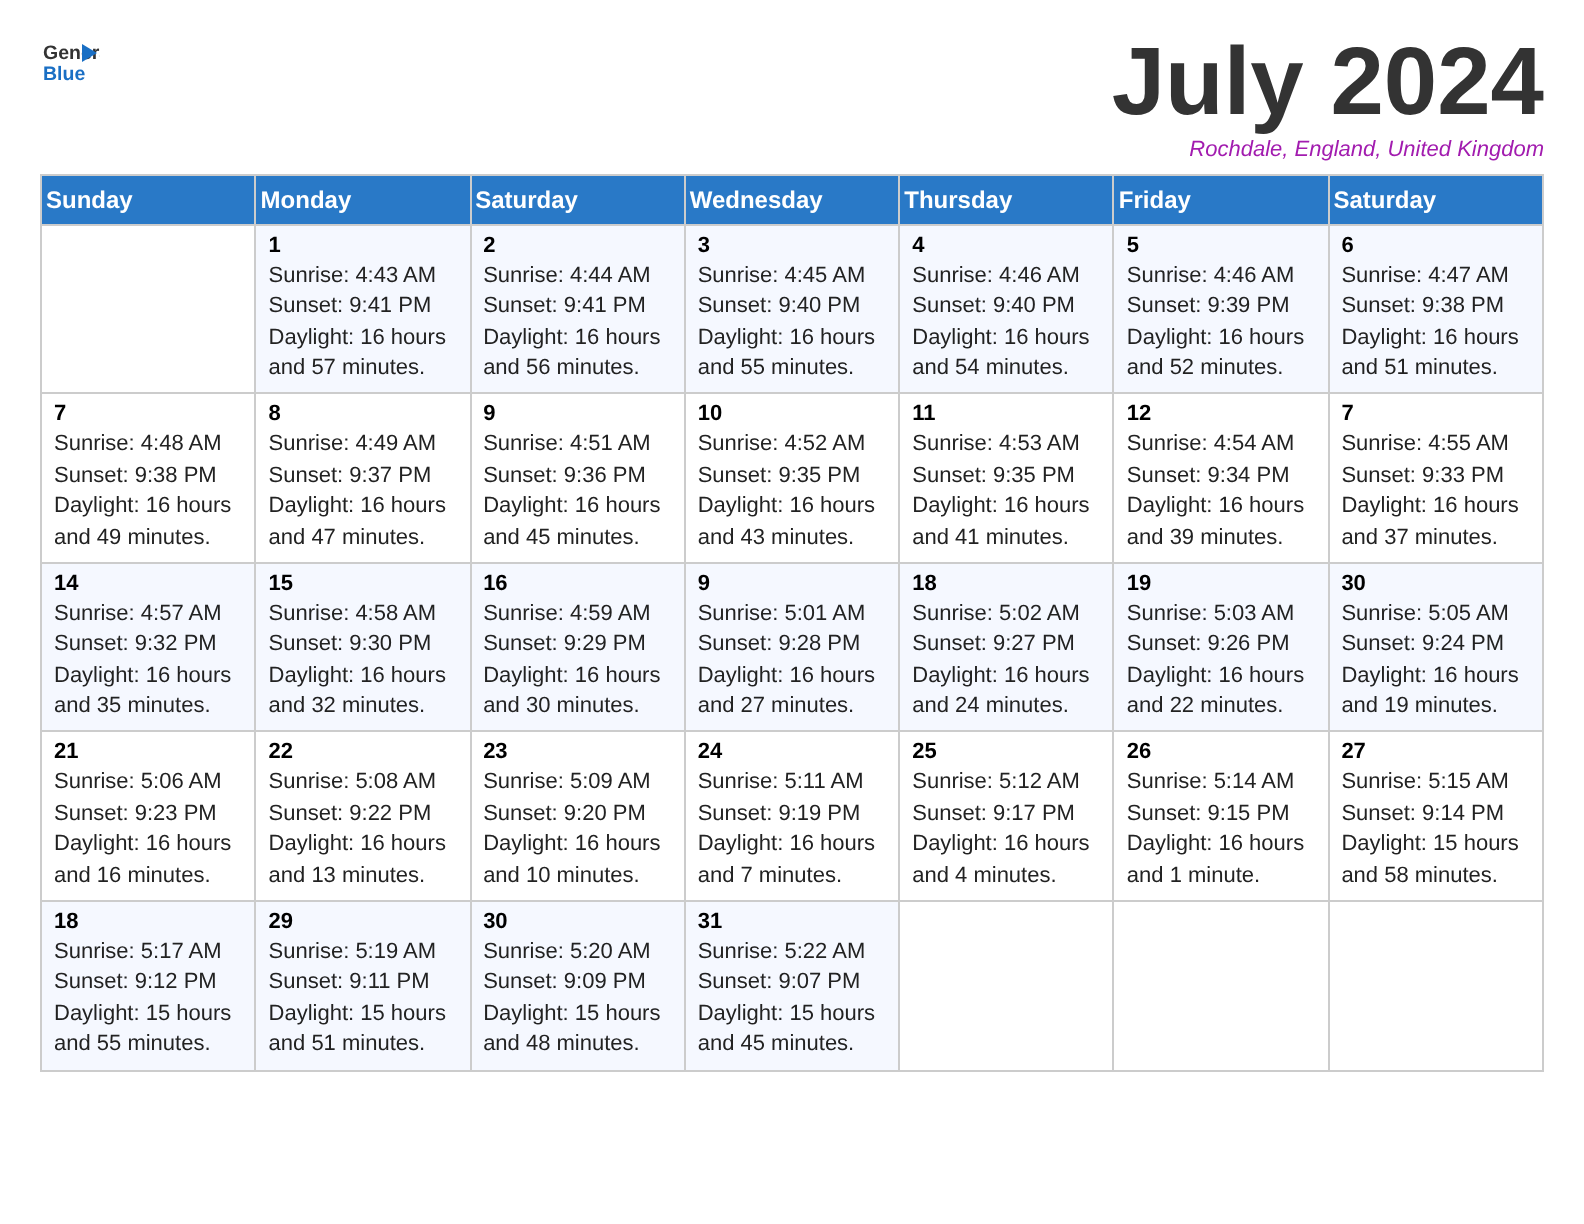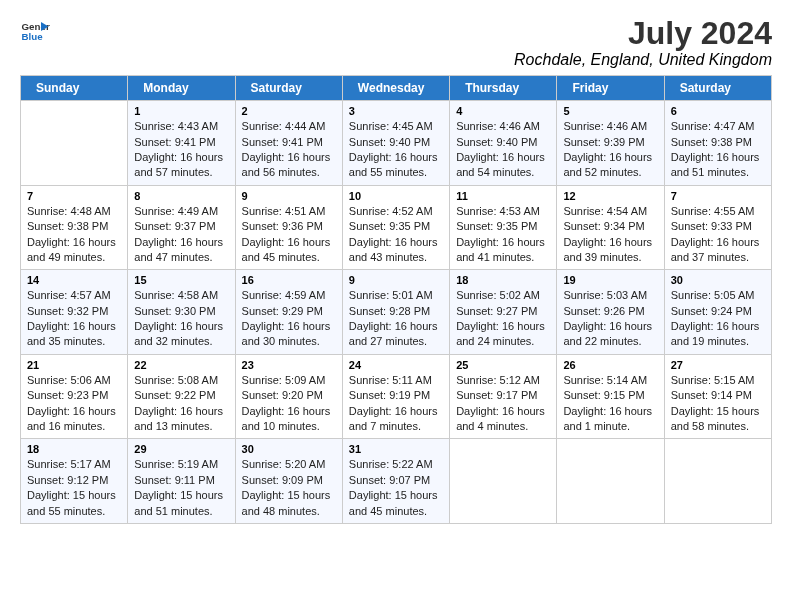--- a/index.html
+++ b/index.html
@@ -26,40 +26,40 @@
       gap: 4px;
     }
     .logo-icon {
       width: 30px;
       height: 30px;
     }
     .title-area {
       text-align: right;
     }
     .month-title {
-      font-size: 32px;
+      font-size: 48px;
       font-weight: bold;
       color: #333;
       line-height: 1.1;
     }
     .location {
-      font-size: 16px;
-      color: #000000;
+      font-size: 11px;
+      color: #a21caf;
       font-style: italic;
     }
     table {
       width: 100%;
       border-collapse: collapse;
       font-size: 10.5px;
     }
     thead tr th {
       background-color: #2979c7;
       color: #fff;
       text-align: left;
-      padding: 5px 15px;
+      padding: 5px 2px;
       font-size: 12px;
       font-weight: bold;
       border: 1px solid #ccc;
     }
     tbody tr td {
       border: 1px solid #ccc;
       padding: 4px 6px;
       vertical-align: top;
       width: 14.28%;
       min-height: 70px;

